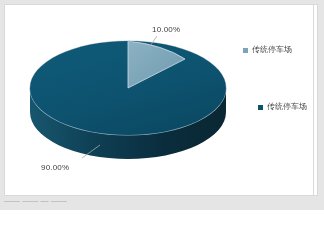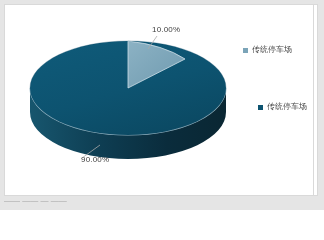--- a/index.html
+++ b/index.html
@@ -59,22 +59,21 @@
     color: #3f3f3f;
     white-space: nowrap;
     letter-spacing: 0.2px;
   }
   .label-small-slice {
     left: 152px;
     top: 25px;
   }
   .label-large-slice {
     left: 41px;
-    top: 155px;
-    margin-left: 40px;
+    top: 163px;
   }
 
   
   .legend {
     position: absolute;
     left: 241px;
     top: 0px;
     width: 78px;
     height: 196px;
   }

